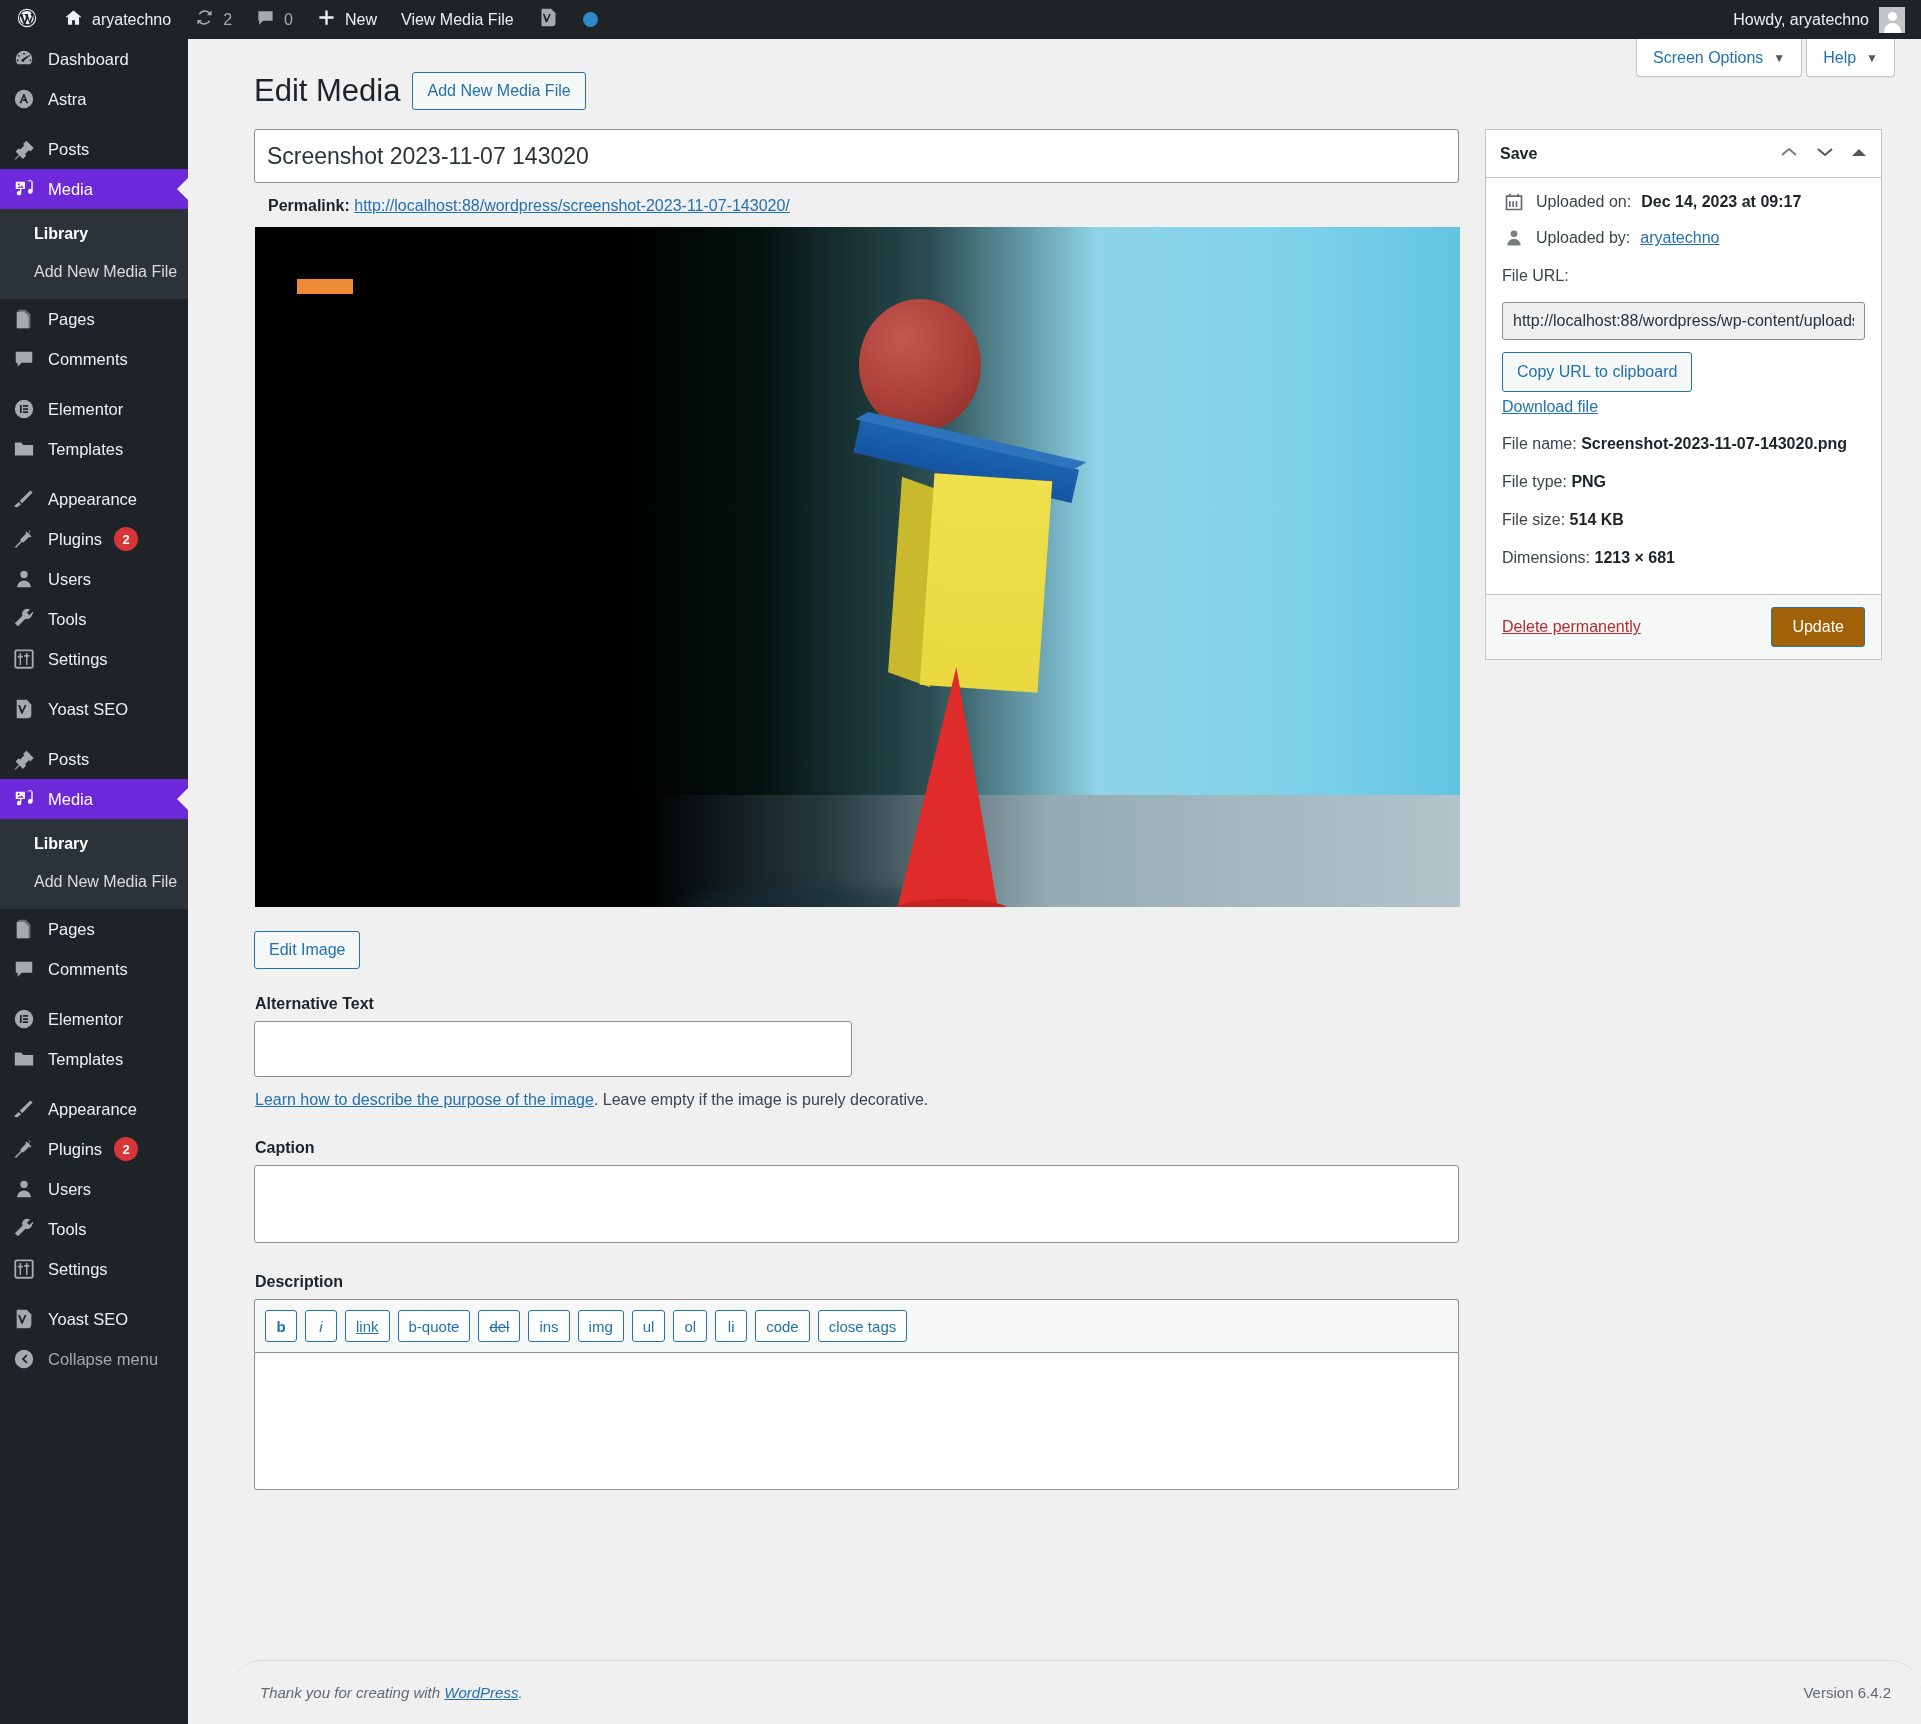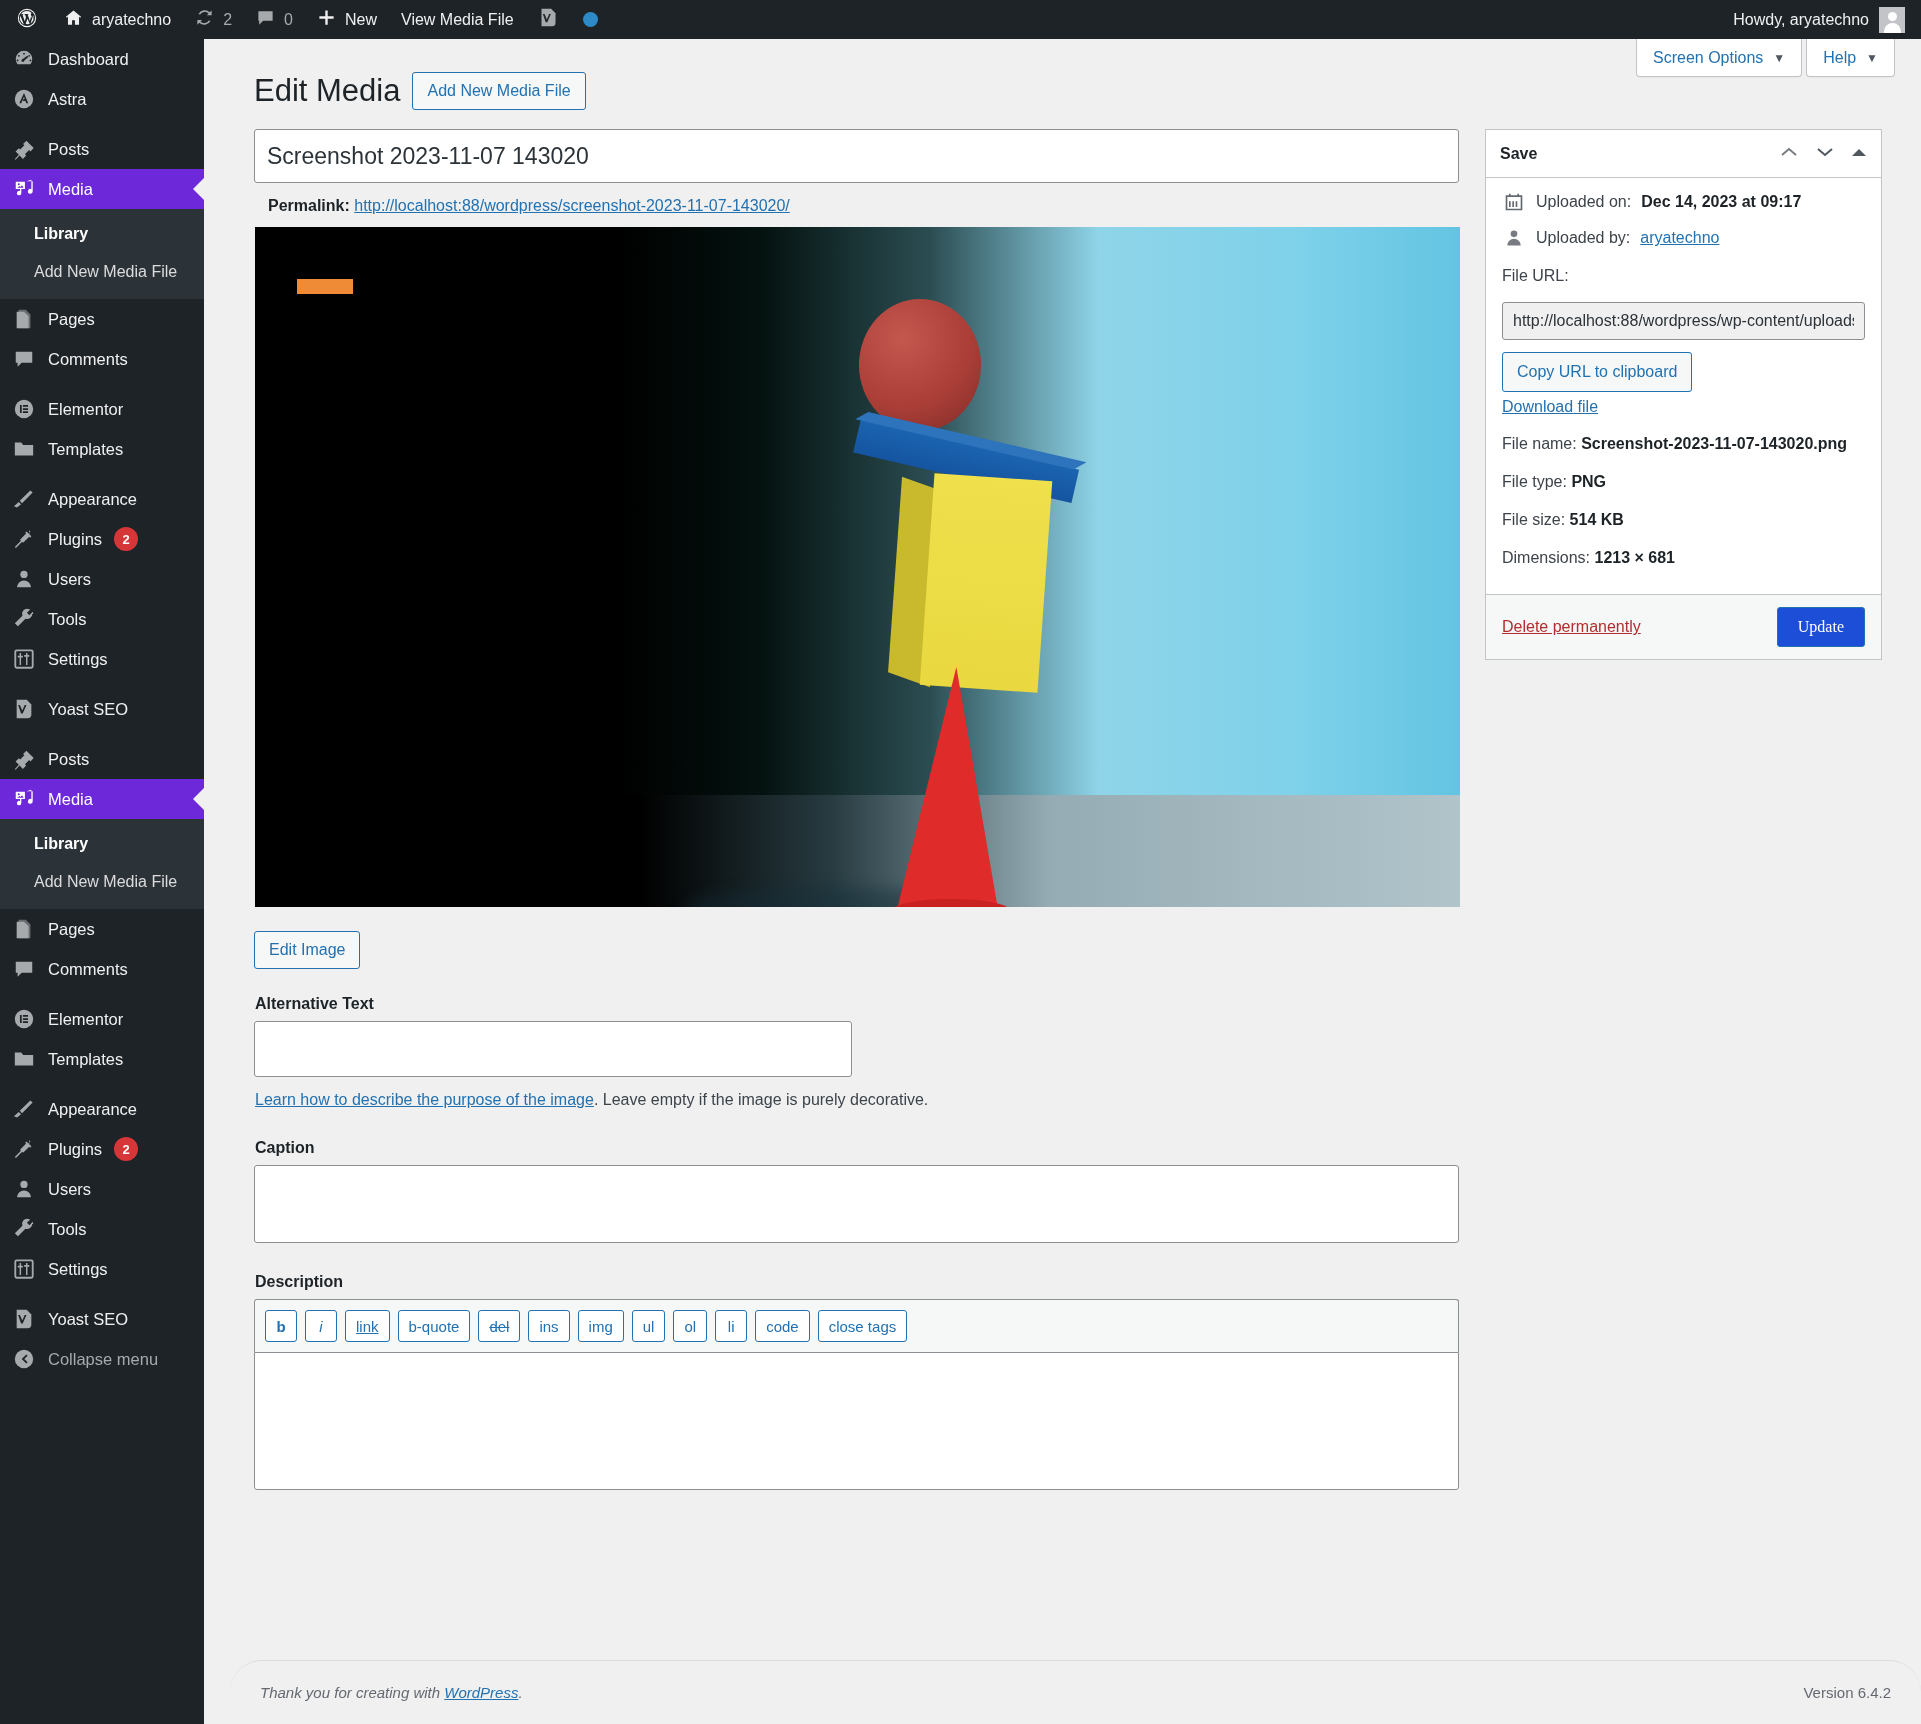--- a/index.html
+++ b/index.html
@@ -23,21 +23,21 @@
   .ab-item.logo{ padding:0 14px 0 16px; }
   .ab-right{ margin-left:auto; display:flex; align-items:center; padding-right:16px; gap:10px;}
   .ab-count{ color:#a7aaad; }
   .avatar{ width:26px;height:26px;background:#c3c4c7;display:inline-block;position:relative;overflow:hidden;}
   .avatar::before{content:"";position:absolute;width:9px;height:9px;border-radius:50%;background:#fff;left:8.5px;top:5px;}
   .avatar::after{content:"";position:absolute;width:17px;height:11px;border-radius:9px 9px 0 0;background:#fff;left:4.5px;top:16px;}
   .dot-blue{width:15px;height:15px;border-radius:50%;background:#2d8ac7;display:inline-block;}
 
   
   #sidebar{
-    position:absolute; top:39px; left:0; width:204px; height:1685px;
+    position:absolute; top:39px; left:0; width:188px; height:1685px;
     background:#1d2327; color:#f0f0f1; font-size:16.5px;
     overflow:hidden;
   }
   .menu-item{
     display:flex; align-items:center; gap:12px;
     height:40px; padding:0 0 0 12px; color:#f0f0f1; cursor:pointer; position:relative;
   }
   .menu-item .ico{ width:24px; height:24px; flex:0 0 24px; display:flex; align-items:center; justify-content:center; }
   .menu-item .ico svg{ fill:#a7aaad; }
   .menu-item.current{ background:#6d28d9; color:#fff; }
@@ -80,21 +80,21 @@
   h1.page-title{
     font-size:31px; font-weight:400; color:#1d2327; margin:0; line-height:1.3;
   }
   .btn{
     display:inline-flex; align-items:center; justify-content:center;
     background:#f6f7f7; color:#2271b1; border:1px solid #2271b1;
     border-radius:3px; font-size:16px; height:38px; padding:0 14px; cursor:pointer;
     font-family:inherit;
   }
   .btn-primary{
-    background:#1d4ed8; border-color:#2271b1; color:#fff;font-family:Liberation Serif, serif;
+    background:#a16207; border-color:#2271b1; color:#fff;
   }
 
   .main-cols{ display:flex; gap:26px; align-items:flex-start; }
   .col-main{ width:1000px; }
   .col-side{ width:397px; }
 
   .title-input{
     width:1000px; height:54px; font-size:23px; padding:4px 12px;
     border:1px solid #8c8f94; border-radius:3px; background:#fff; color:#2c3338;
     font-family:inherit;

